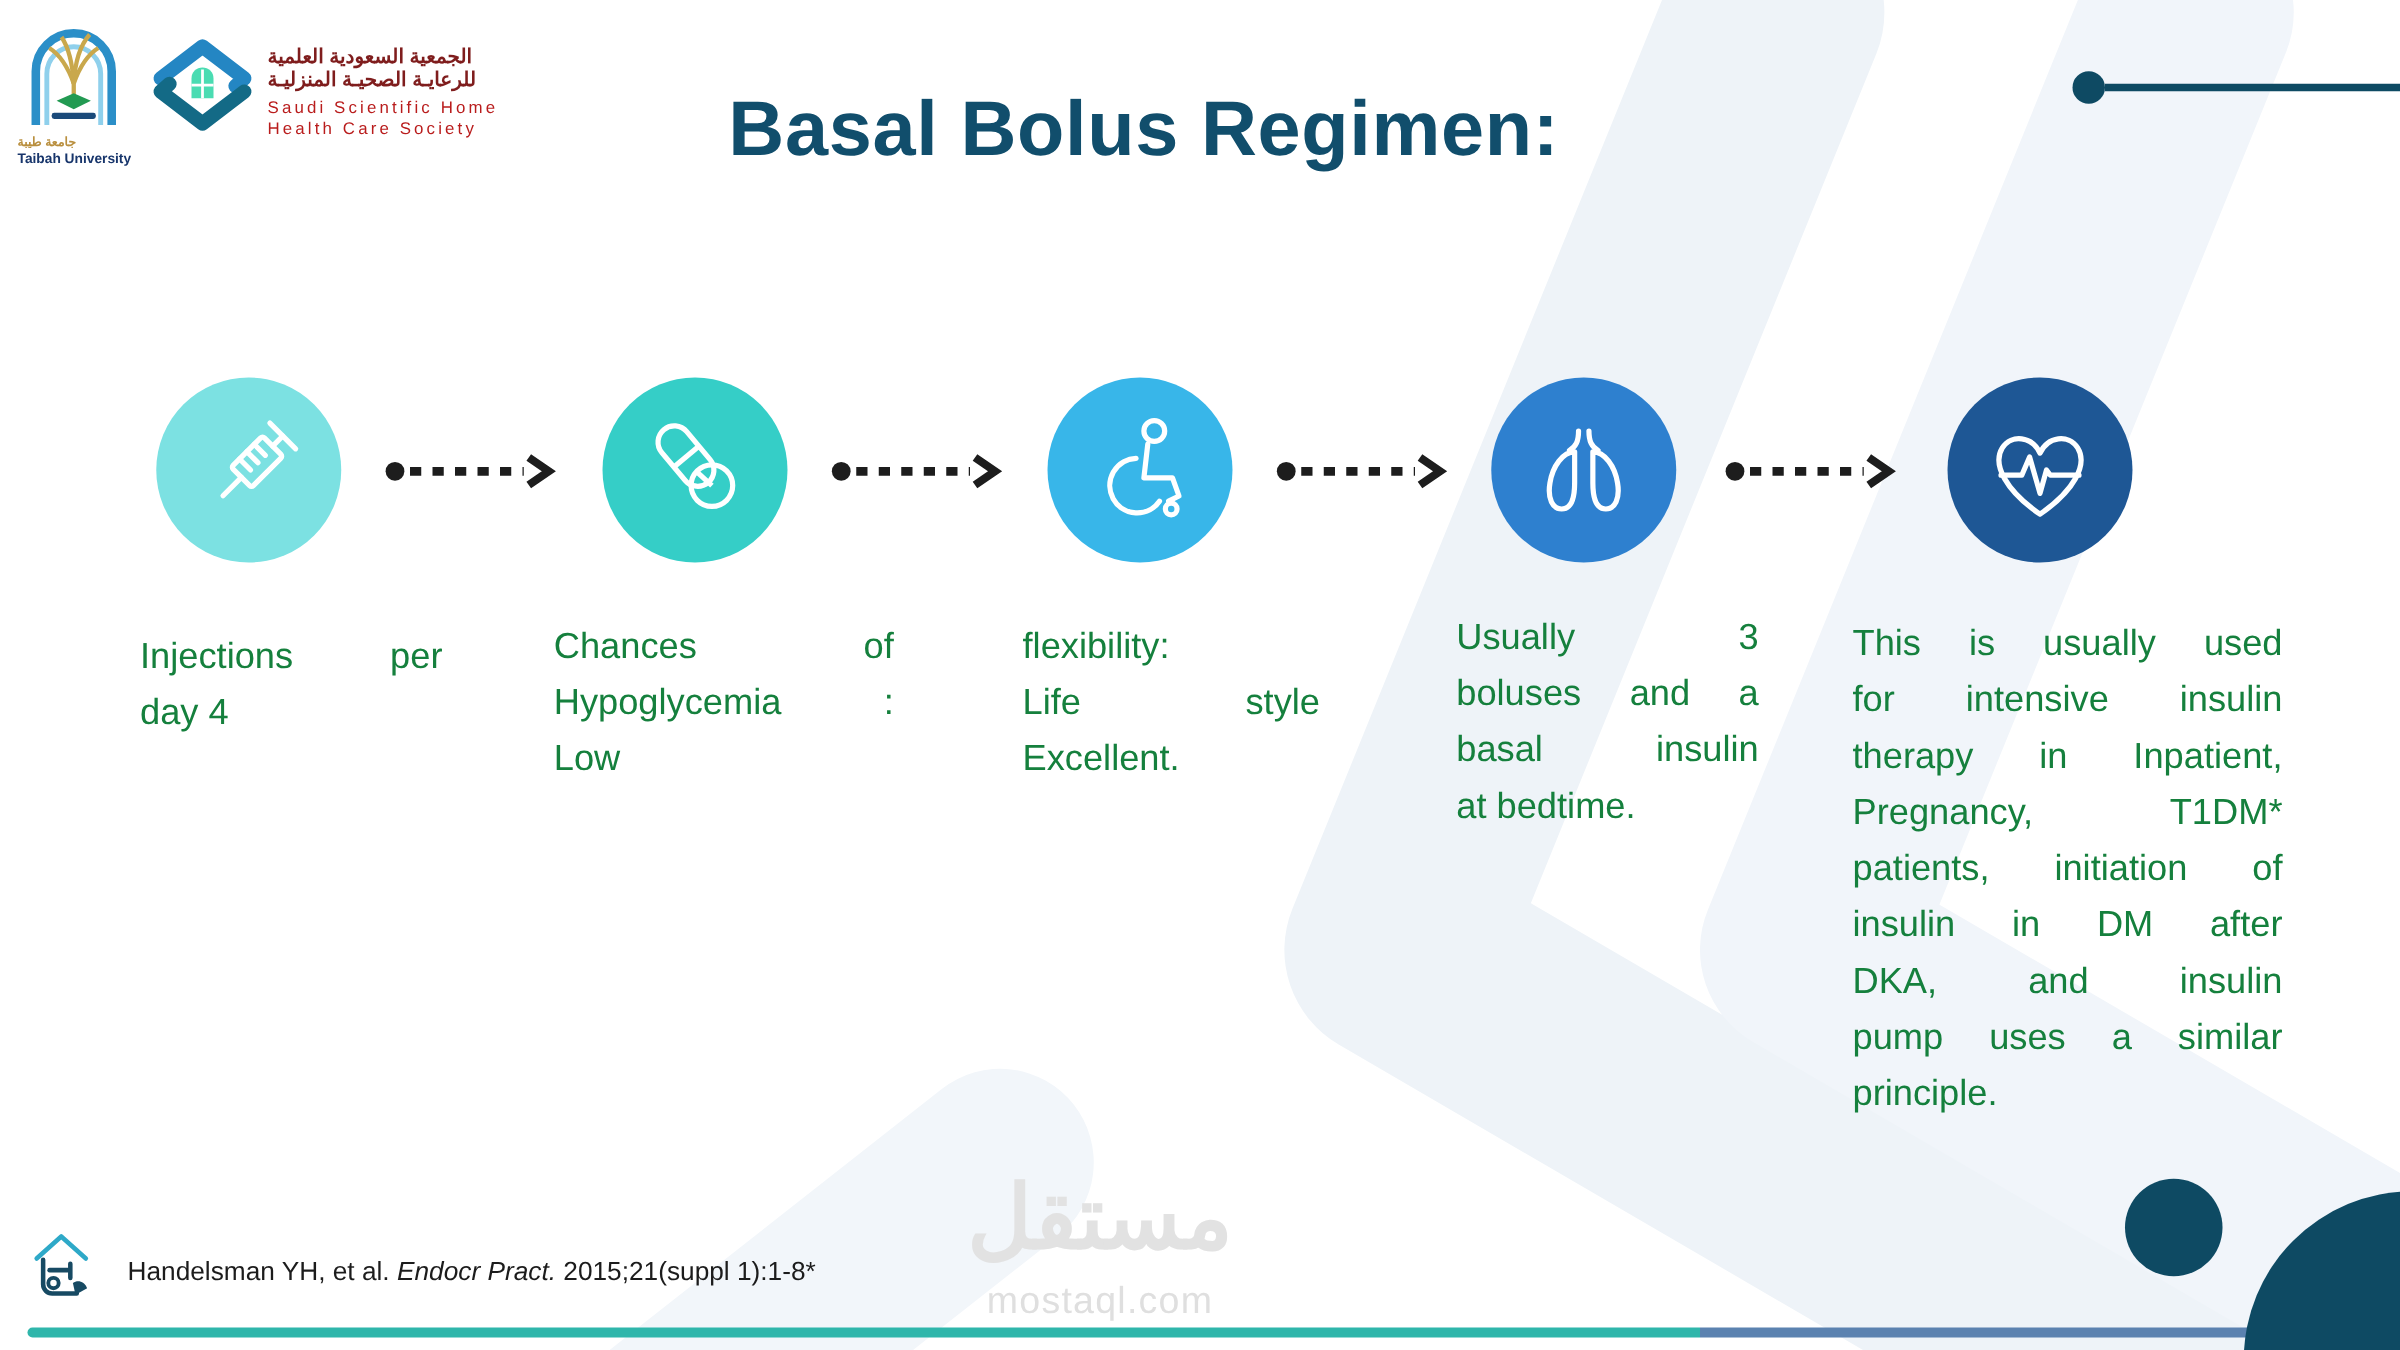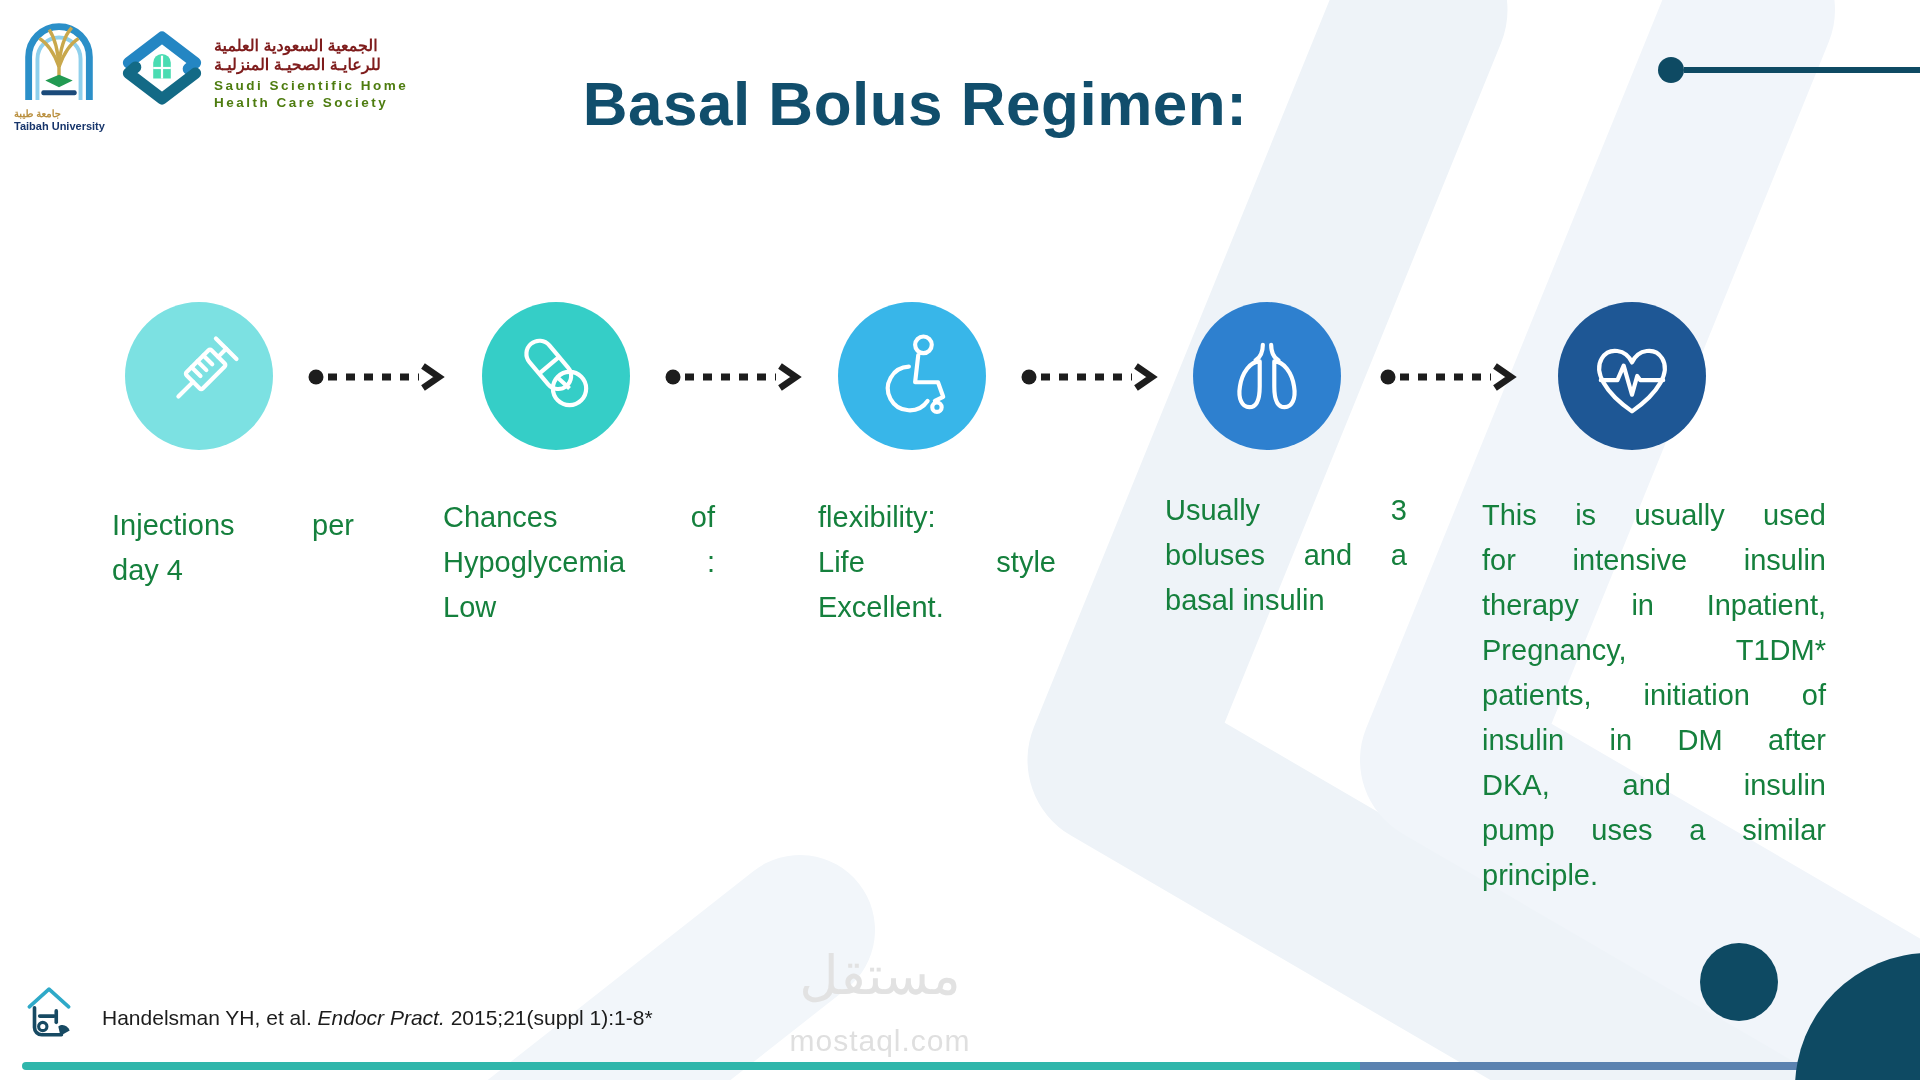--- a/index.html
+++ b/index.html
@@ -18,21 +18,21 @@
   .topdot{position:absolute;top:57px;left:1658px;width:26px;height:26px;border-radius:50%;}
 
   
   .taibah{position:absolute;left:14px;top:10px;width:96px;text-align:left;}
   .taibah .ar{font-size:10px;color:#b98f3e;font-weight:bold;line-height:12px;}
   .taibah .en{font-size:11px;color:#17356b;font-weight:bold;line-height:13px;}
   .society{position:absolute;left:118px;top:24px;}
   .society .hands{position:absolute;left:0;top:0;}
   .society .stext{position:absolute;left:96px;top:12px;white-space:nowrap;}
   .society .ar{font-size:16px;font-weight:bold;color:#7f1d1d;line-height:19px;direction:rtl;text-align:left;}
-  .society .en{font-size:13.5px;font-weight:bold;color:#4d7c0f;letter-spacing:2.5px;line-height:17px;margin-top:3px;}
+  .society .en{font-size:13.5px;font-weight:normal;color:#b91c1c;letter-spacing:2.5px;line-height:17px;margin-top:3px;}
 
   
   .circle{position:absolute;width:148px;height:148px;border-radius:50%;top:302px;
     display:flex;align-items:center;justify-content:center;}
   .c1{left:125px;} .c2{left:482px;} .c3{left:838px;} .c4{left:1193px;} .c5{left:1558px;}
   .arrow{position:absolute;top:362px;width:140px;height:30px;}
   .a1{left:307px;} .a2{left:664px;} .a3{left:1020px;} .a4{left:1379px;}
 
   
   .tcard{position:absolute;font-size:29px;line-height:45px;color:#15803d;}
@@ -48,21 +48,21 @@
   .home-icon{position:absolute;left:24px;top:984px;}
   .citation{position:absolute;left:102px;top:1006px;font-size:21px;color:#1c1c1c;white-space:nowrap;}
   .citation .it{font-style:italic;}
   .bar-teal{position:absolute;left:22px;top:1062px;width:1338px;height:8px;border-radius:4px 0 0 4px;}
   .bar-blue{position:absolute;left:1360px;top:1062px;width:560px;height:8px;}
   .dec-circle-sm{position:absolute;left:1700px;top:943px;width:78px;height:78px;border-radius:50%;z-index:3;}
   .dec-circle-lg{position:absolute;left:1795px;top:953px;width:270px;height:270px;border-radius:50%;z-index:3;}
 
   
   .wm{position:absolute;left:770px;top:944px;width:220px;text-align:center;z-index:2;}
-  .wm .wm-ar{font-size:54px;font-weight:normal;color:#e2e2e2;line-height:62px;}
+  .wm .wm-ar{font-size:71px;font-weight:bold;color:#e2e2e2;line-height:62px;}
   .wm .wm-en{font-size:30px;color:#dfdfdf;line-height:34px;margin-top:18px;letter-spacing:1px;}
 </style>
 </head>
 <body>
 
 <div class="slide">
 
   <svg class="bg-decor" width="1920" height="1080" viewBox="0 0 1920 1080">
     <polyline points="1420,10 1115,760 1750,1130" fill="none" stroke="#eef3f8" stroke-width="175" stroke-linejoin="round" stroke-linecap="round"></polyline>
     <polyline points="1750,10 1445,760 2080,1130" fill="none" stroke="#f1f5fa" stroke-width="170" stroke-linejoin="round" stroke-linecap="round"></polyline>
@@ -198,20 +198,21 @@
       </div>
     <div class="tcard t3">
         <div class="jline">flexibility:</div>
         <div class="jline">Life style</div>
         <div class="jline">Excellent.</div>
       </div>
     <div class="tcard t4">
         <div class="jline">Usually 3</div>
         <div class="jline">boluses and a</div>
         <div class="jline">basal insulin</div>
+        <div class="jline">at bedtime.</div>
       </div>
     <div class="tcard t5">
         <div class="jline">This is usually used</div>
         <div class="jline">for intensive insulin</div>
         <div class="jline">therapy in Inpatient,</div>
         <div class="jline">Pregnancy, T1DM*</div>
         <div class="jline">patients, initiation of</div>
         <div class="jline">insulin in DM after</div>
         <div class="jline">DKA, and insulin</div>
         <div class="jline">pump uses a similar</div>

